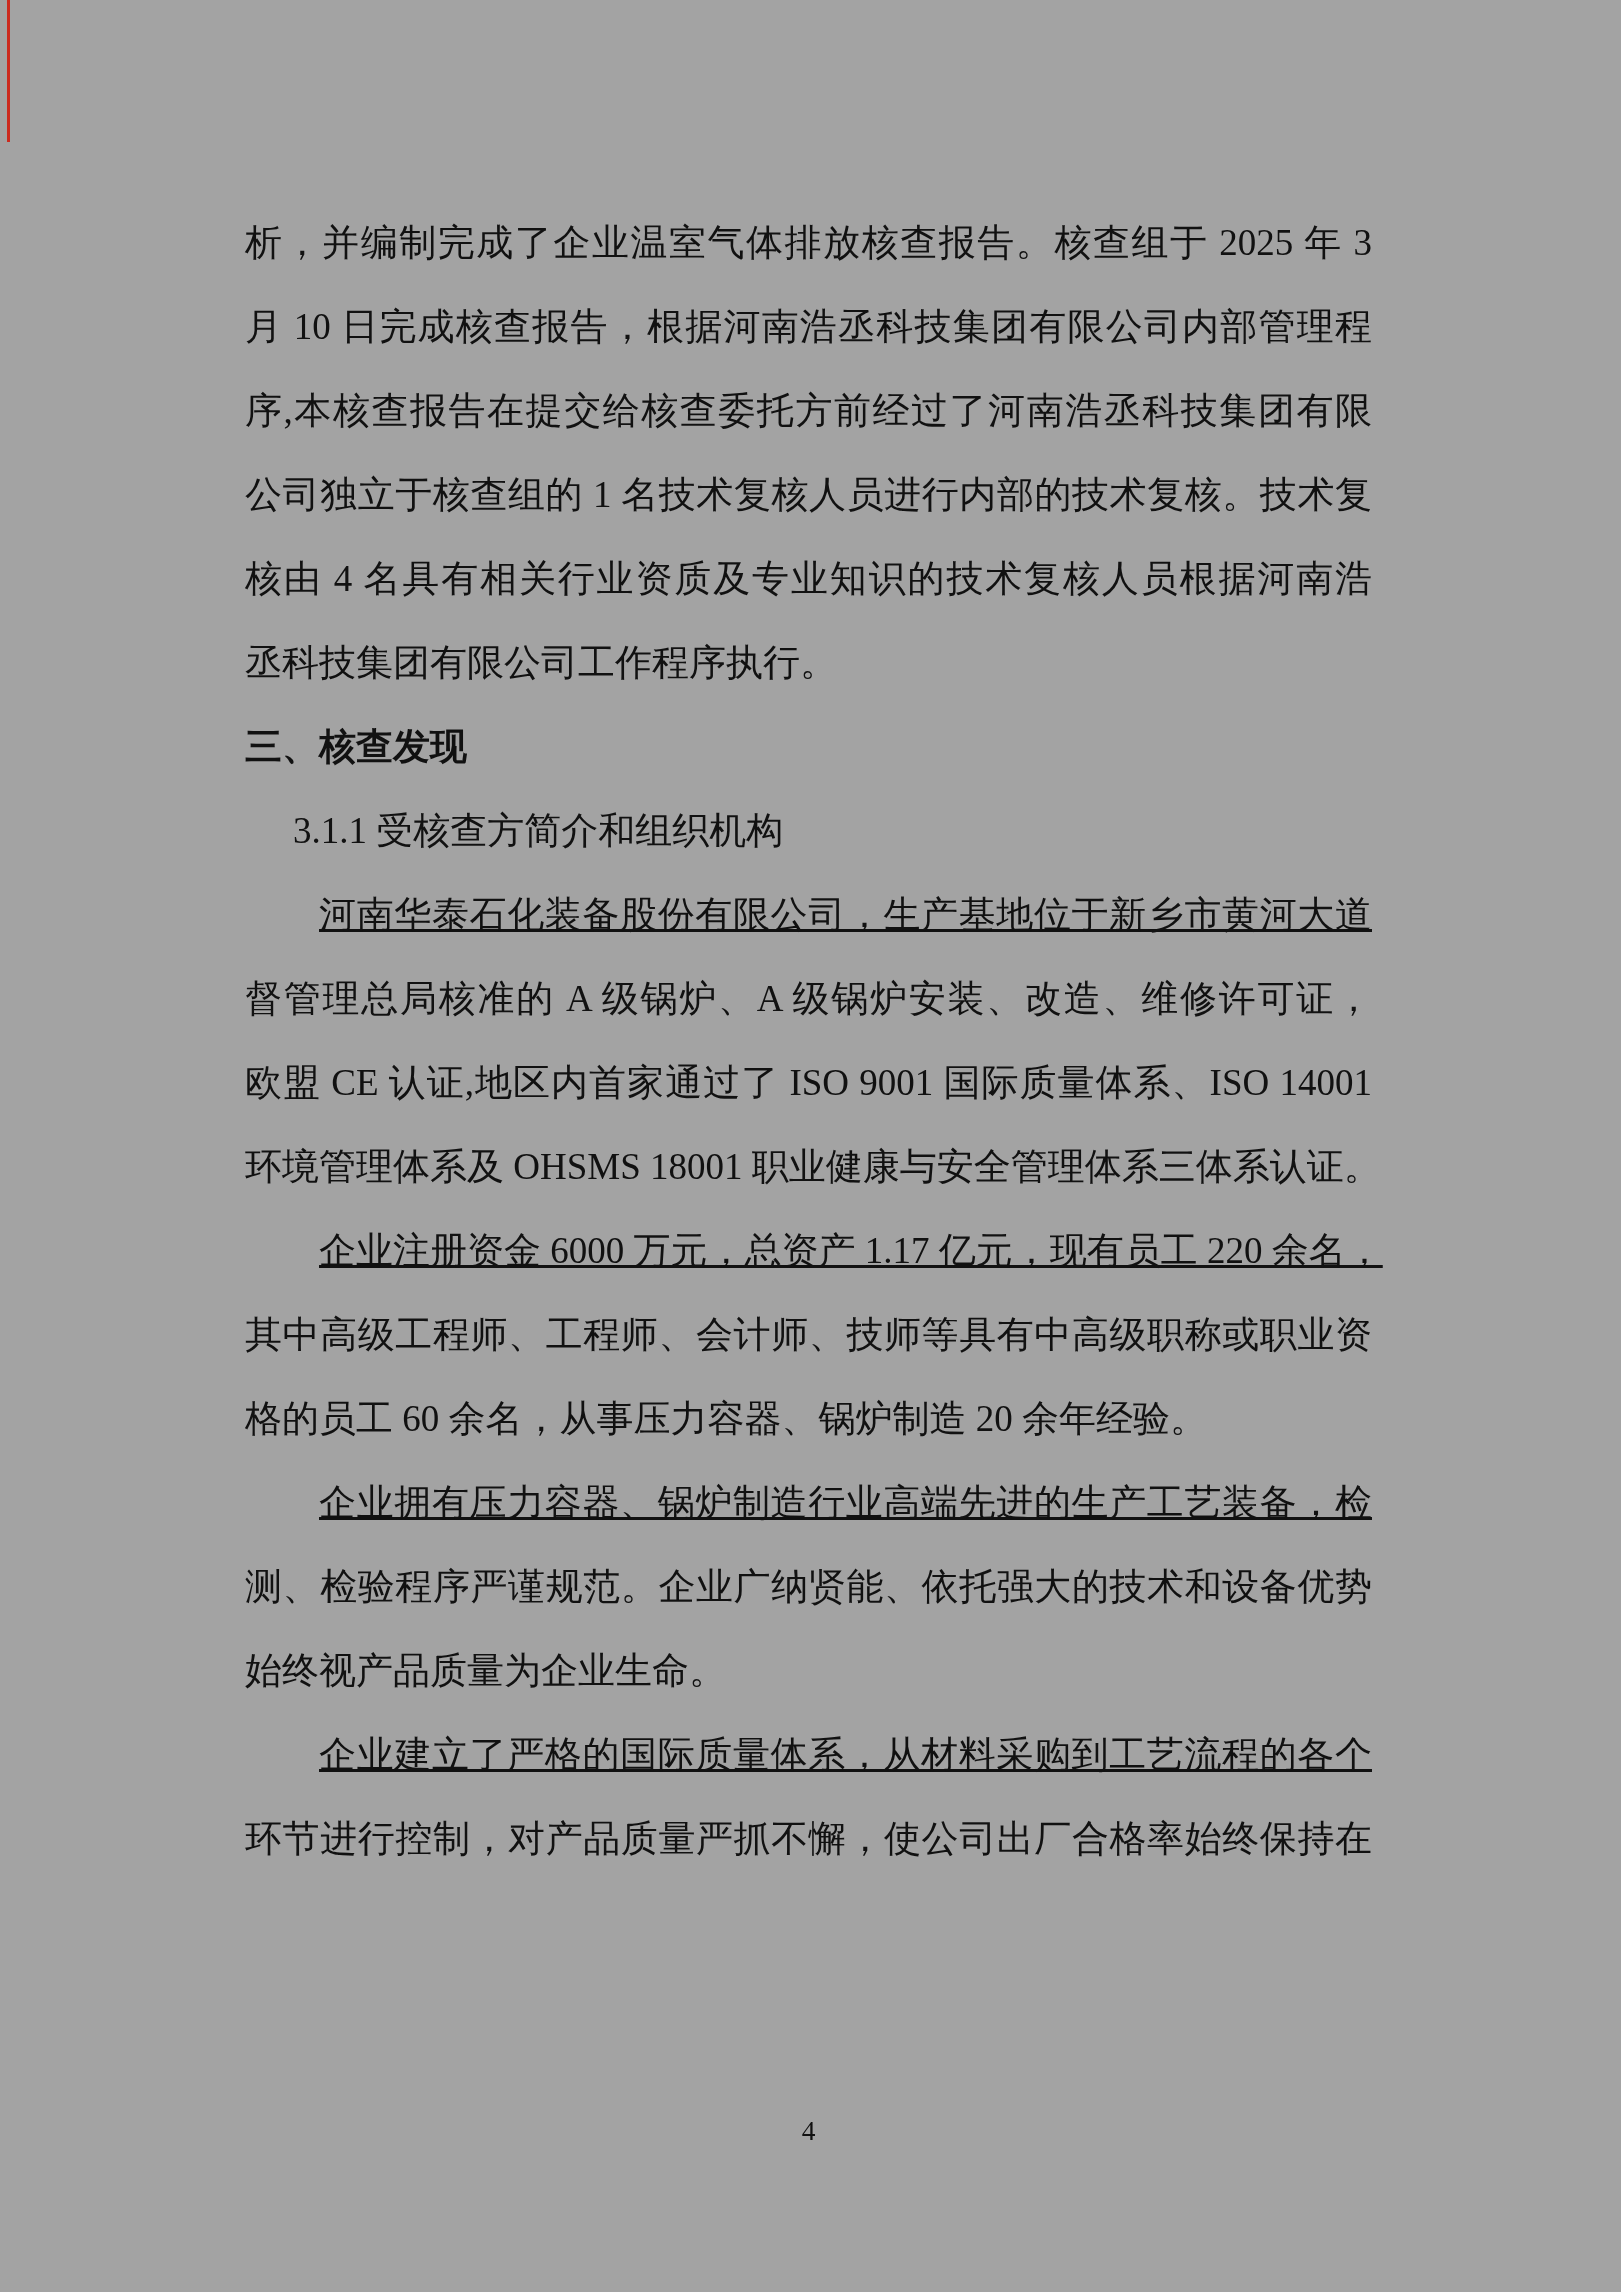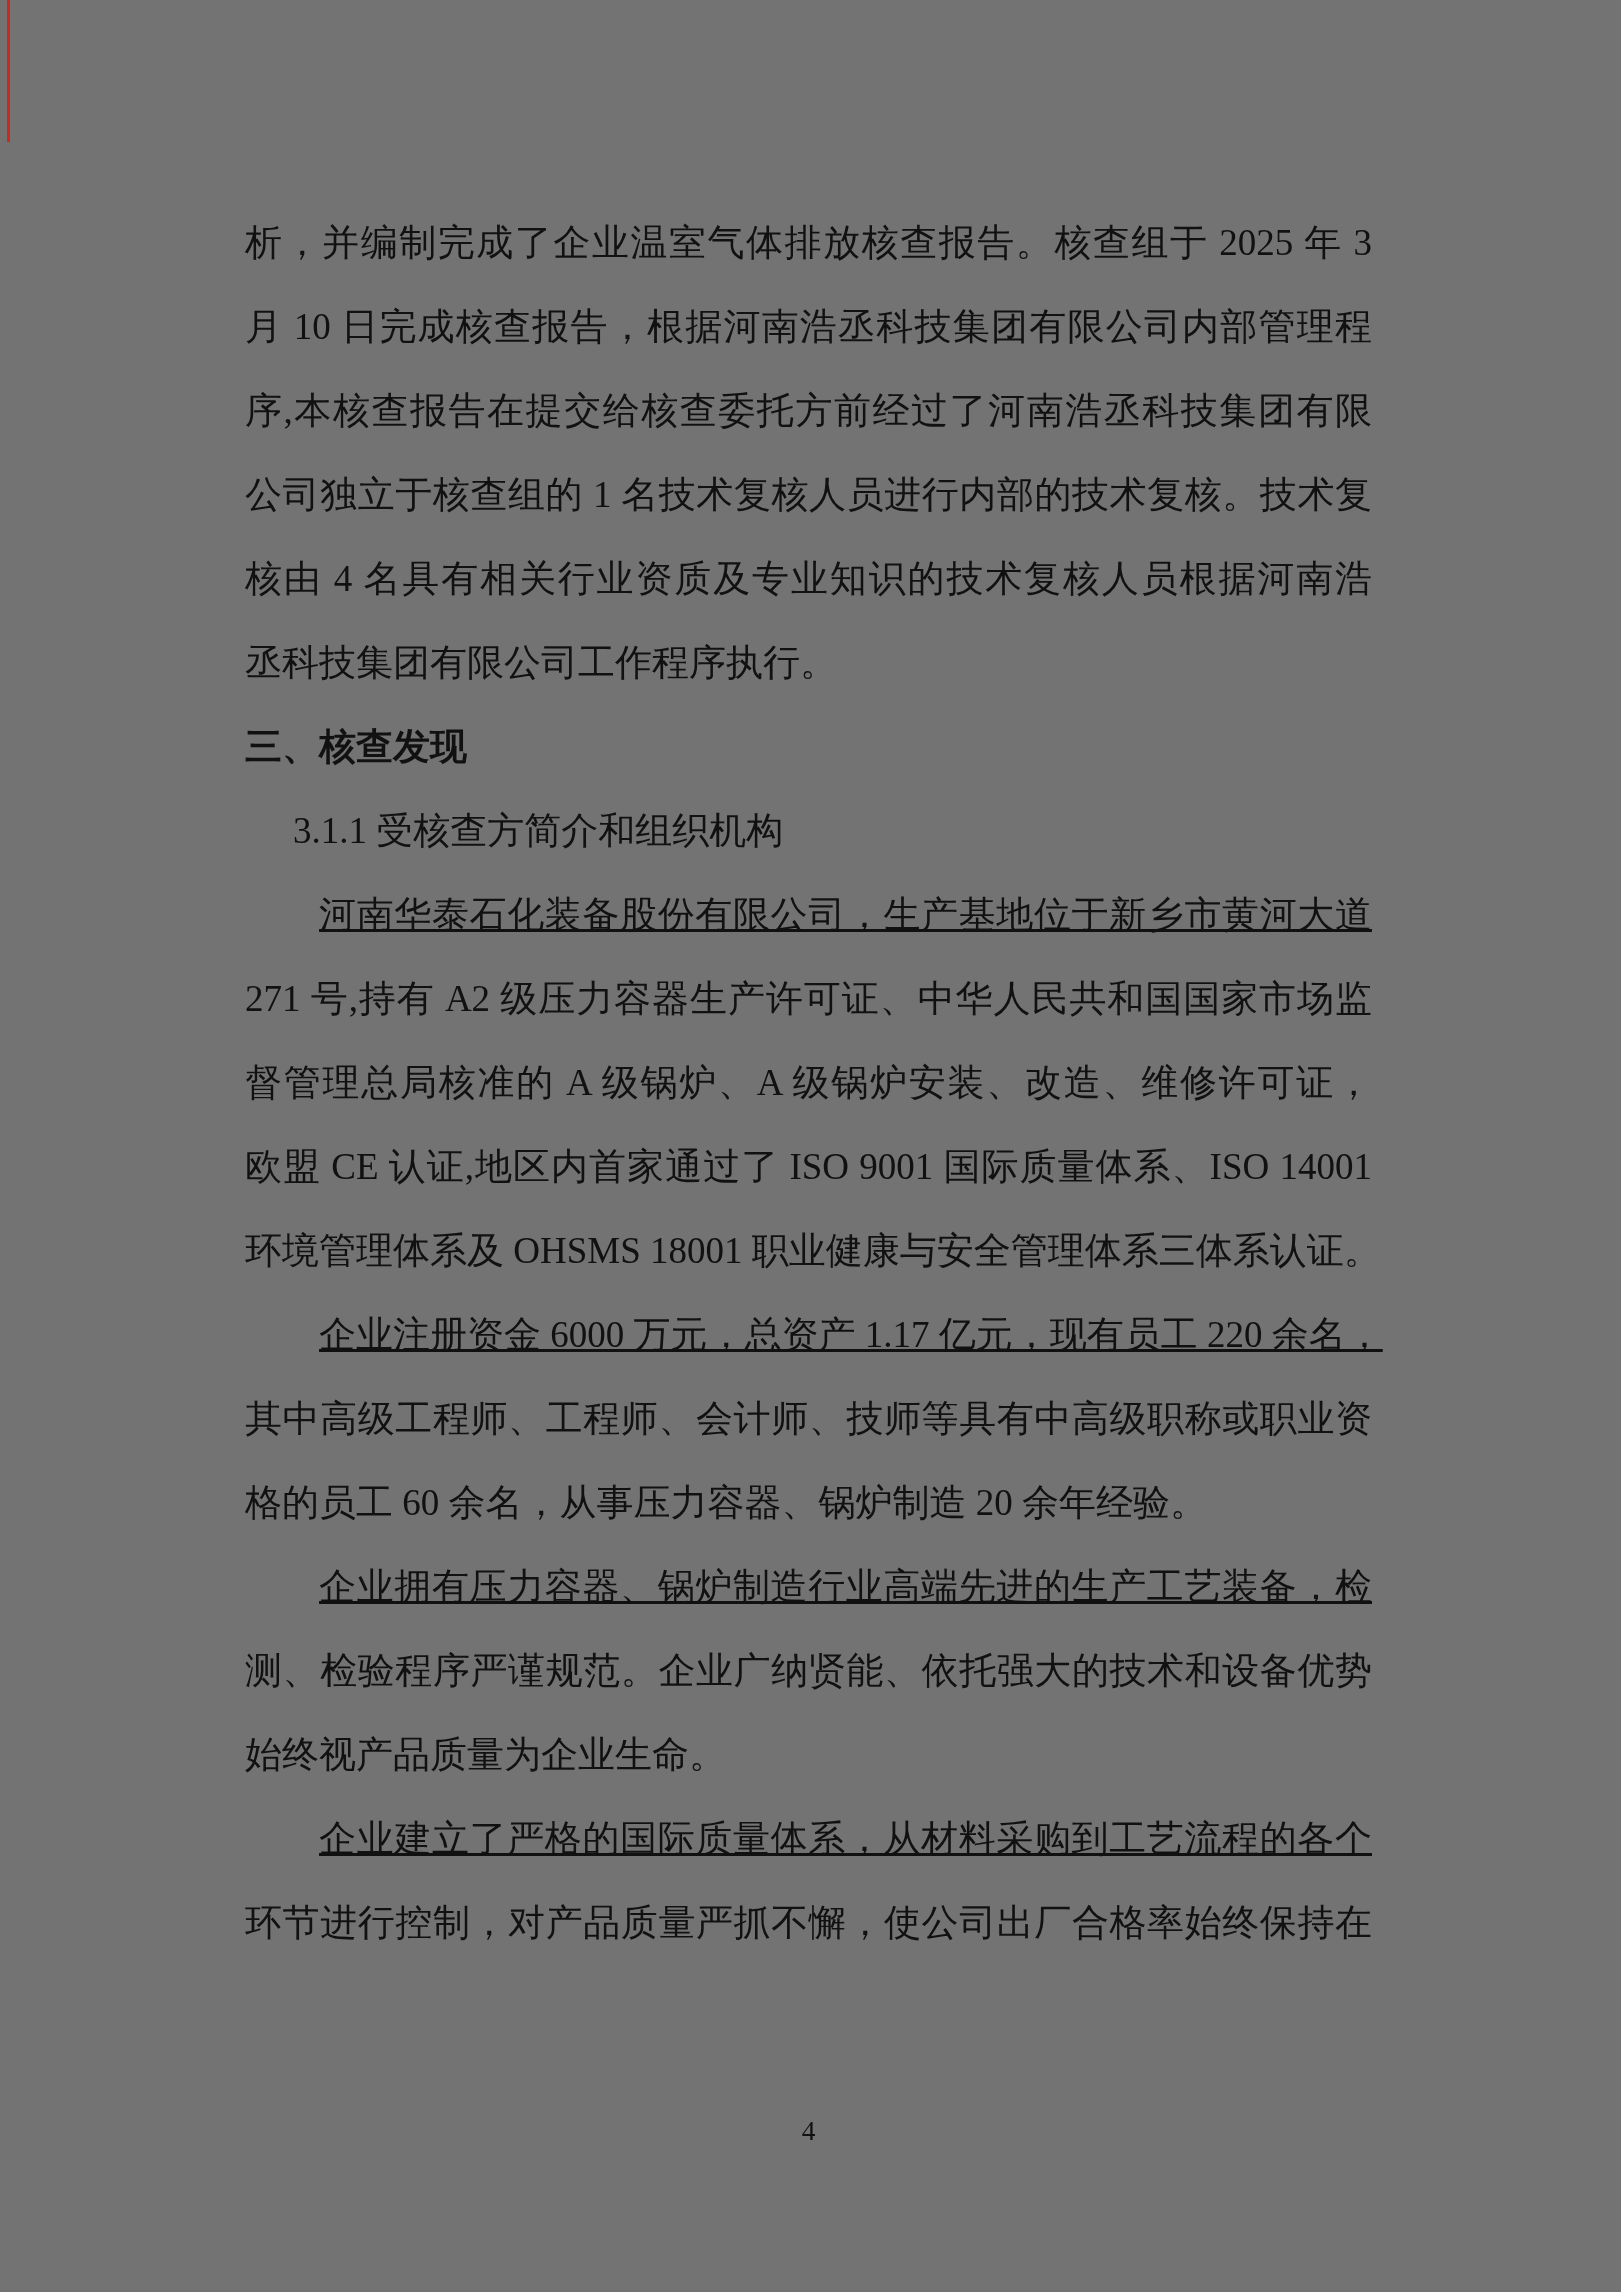--- a/index.html
+++ b/index.html
@@ -4,21 +4,21 @@
 <style>
   html, body {
     margin: 0;
     padding: 0;
     background: #ffffff;
   }
   .page {
     position: relative;
     width: 1621px;
     height: 2293px;
-    background: #737373;
+    background: #a3a3a3;
     overflow: hidden;
     font-family: "Liberation Serif", "DejaVu Serif", serif;
     color: #111111;
   }
   .red-edge-mark {
     position: absolute;
     left: 6.9px;
     top: 0;
     width: 2.9px;
     height: 142px;
@@ -80,21 +80,20 @@
   <div class="content">
       <div class="line">析，并编制完成了企业温室气体排放核查报告。核查组于 2025 年 3</div>
       <div class="line">月 10 日完成核查报告，根据河南浩丞科技集团有限公司内部管理程</div>
       <div class="line">序,本核查报告在提交给核查委托方前经过了河南浩丞科技集团有限</div>
       <div class="line">公司独立于核查组的 1 名技术复核人员进行内部的技术复核。技术复</div>
       <div class="line">核由 4 名具有相关行业资质及专业知识的技术复核人员根据河南浩</div>
       <div class="line left">丞科技集团有限公司工作程序执行。</div>
       <div class="line heading1">三、核查发现</div>
       <div class="line heading3">3.1.1 受核查方简介和组织机构</div>
       <div class="line indent">河南华泰石化装备股份有限公司，生产基地位于新乡市黄河大道</div>
-      <div class="line">271 号,持有 A2 级压力容器生产许可证、中华人民共和国国家市场监</div>
       <div class="line">督管理总局核准的 A 级锅炉、A 级锅炉安装、改造、维修许可证，</div>
       <div class="line">欧盟 CE 认证,地区内首家通过了 ISO 9001 国际质量体系、ISO 14001</div>
       <div class="line">环境管理体系及 OHSMS 18001 职业健康与安全管理体系三体系认证。</div>
       <div class="line indent">企业注册资金 6000 万元，总资产 1.17 亿元，现有员工 220 余名，</div>
       <div class="line">其中高级工程师、工程师、会计师、技师等具有中高级职称或职业资</div>
       <div class="line left">格的员工 60 余名，从事压力容器、锅炉制造 20 余年经验。</div>
       <div class="line indent">企业拥有压力容器、锅炉制造行业高端先进的生产工艺装备，检</div>
       <div class="line">测、检验程序严谨规范。企业广纳贤能、依托强大的技术和设备优势</div>
       <div class="line left">始终视产品质量为企业生命。</div>
       <div class="line indent">企业建立了严格的国际质量体系，从材料采购到工艺流程的各个</div>

